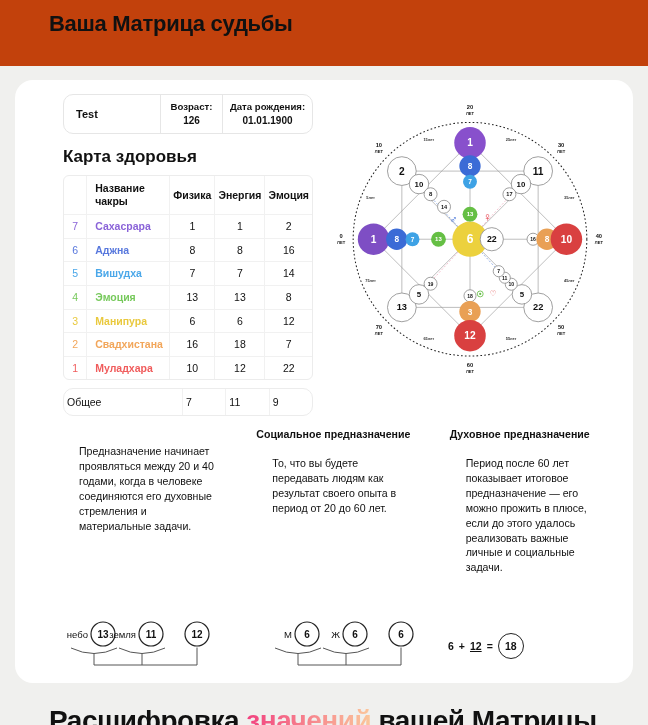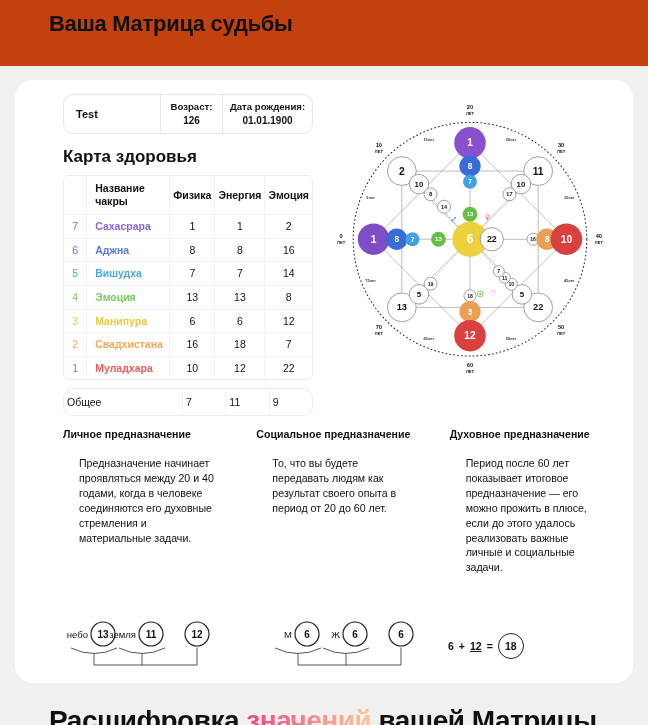--- a/index.html
+++ b/index.html
@@ -277,21 +277,20 @@
             <circle cx="176" cy="207" r="3.2" fill="none" stroke="#65bf44" stroke-width="0.9"></circle>
             <circle cx="176" cy="207" r="1.2" fill="#65bf44"></circle>
             <text x="190" y="207" text-anchor="middle" dominant-baseline="central" font-size="8" font-weight="700" fill="#e05050">♡</text>
           </g>
       </svg>
     </div>
   </div>
 
   <div class="purposes">
     <div class="purpose">
-      <h3>Личное предназначение</h3>
       <p>Предназначение начинает проявляться между 20 и 40 годами, когда в человеке соединяются его духовные стремления и материальные задачи.</p>
     </div>
     <div class="purpose">
       <h3>Социальное предназначение</h3>
       <p>То, что вы будете передавать людям как результат своего опыта в период от 20 до 60 лет.</p>
     </div>
     <div class="purpose">
       <h3>Духовное предназначение</h3>
       <p>Период после 60 лет показывает итоговое предназначение — его можно прожить в плюсе, если до этого удалось реализовать важные личные и социальные задачи.</p>
     </div>

